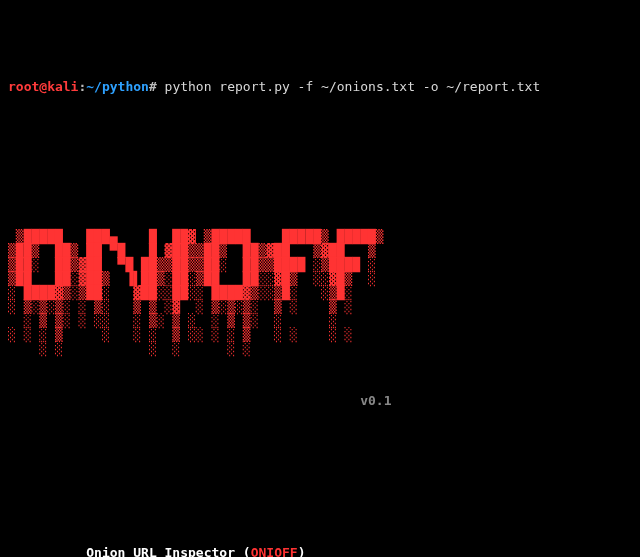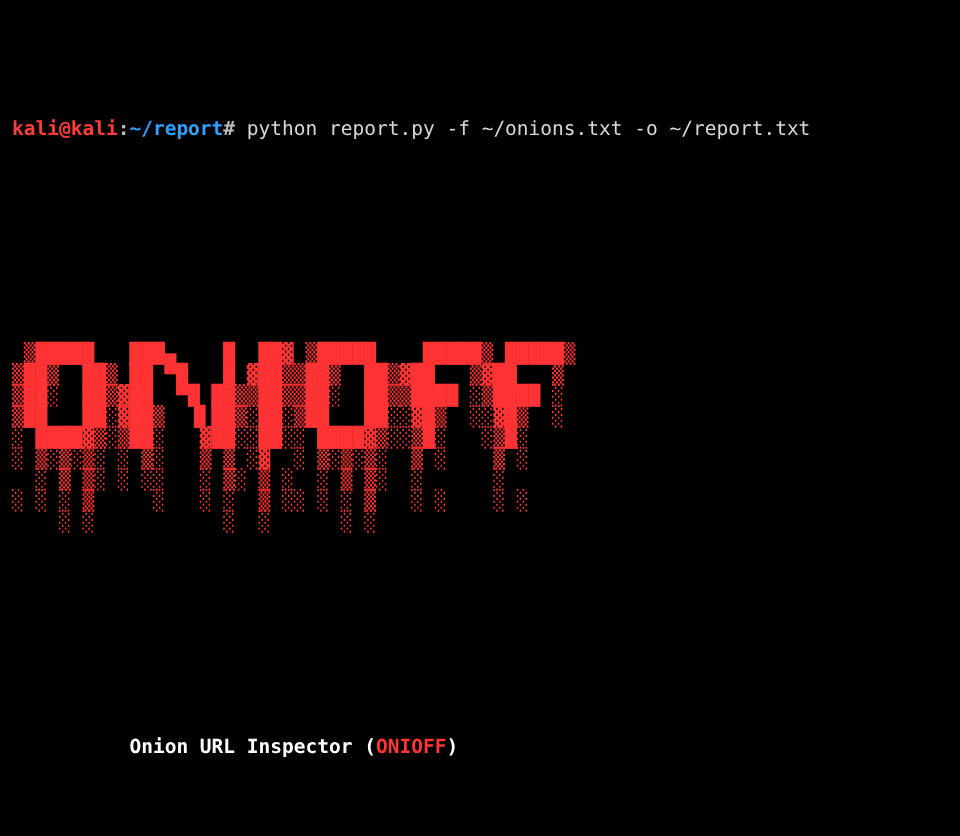--- a/index.html
+++ b/index.html
@@ -34,34 +34,35 @@
   .hdr-white  { color: #ffffff; }
   .hdr-red    { color: #ff3333; }
   .blank { height: 8px; }
 </style>
 </head>
 <body>
 
 <div class="terminal">
 
   
-  <div><span class="prompt-user">kali@kali</span><span class="prompt-colon">:</span><span class="prompt-path">~/report</span><span class="prompt-hash">#</span><span class="cmd"> <span>python report.py -f ~/onions.txt -o ~/report.txt</span></span></div>
+  <div><span class="prompt-user">root@kali</span><span class="prompt-colon">:</span><span class="prompt-path">~/python</span><span class="prompt-hash">#</span><span class="cmd"> <span>python report.py -f ~/onions.txt -o ~/report.txt</span></span></div>
 
   <div class="blank"></div>
 
   
   <div class="ascii-art"><span> ▒█████   ███▄    █  ██▓ ▒█████    █████▒ █████▒
 ▒██▒  ██▒ ██ ▀█   █ ▓██▒▒██▒  ██▒▓██   ▒▓██   ▒ 
 ▒██░  ██▒▓██  ▀█ ██▒▒██▒▒██░  ██▒▒████ ░▒████ ░ 
 ▒██   ██░▓██▒  ▐▌██▒░██░▒██   ██░░▓█▒  ░░▓█▒  ░ 
 ░ ████▓▒░▒██░   ▓██░░██░░ ████▓▒░░▒█░   ░▒█░    
 ░ ▒░▒░▒░ ░ ▒░   ▒ ▒ ░▓  ░ ▒░▒░▒░  ▒ ░    ▒ ░    
   ░ ▒ ▒░ ░ ░░   ░ ▒░ ▒ ░  ░ ▒ ▒░  ░      ░      
 ░ ░ ░ ▒     ░   ░ ░  ▒ ░░ ░ ░ ▒   ░ ░    ░ ░    
     ░ ░           ░  ░      ░ ░                 </span></div>
+  <div style="text-align:left;"><span class="version-tag">                                             <span>v0.1</span></span></div>
 
   <div class="blank"></div>
 
   
   <div>          <span class="hdr-white">Onion URL Inspector (</span><span class="hdr-red">ONIOFF</span><span class="hdr-white">)</span></div>
   
   
 
   
 

